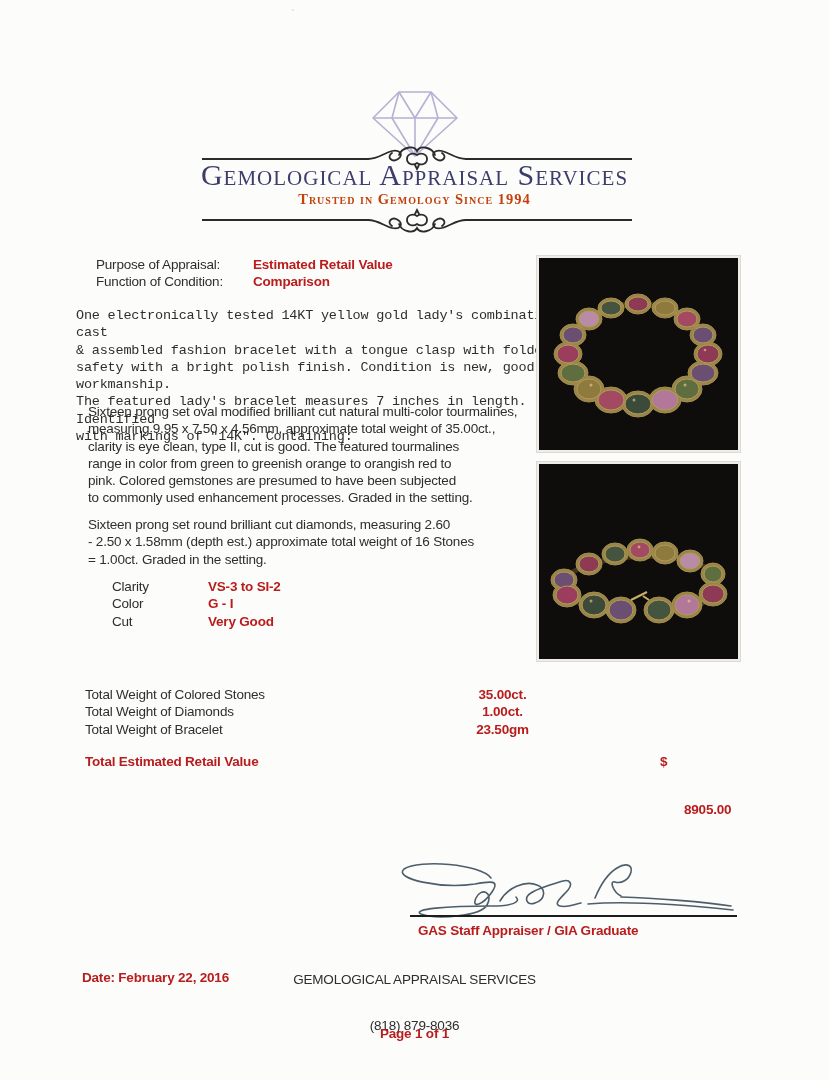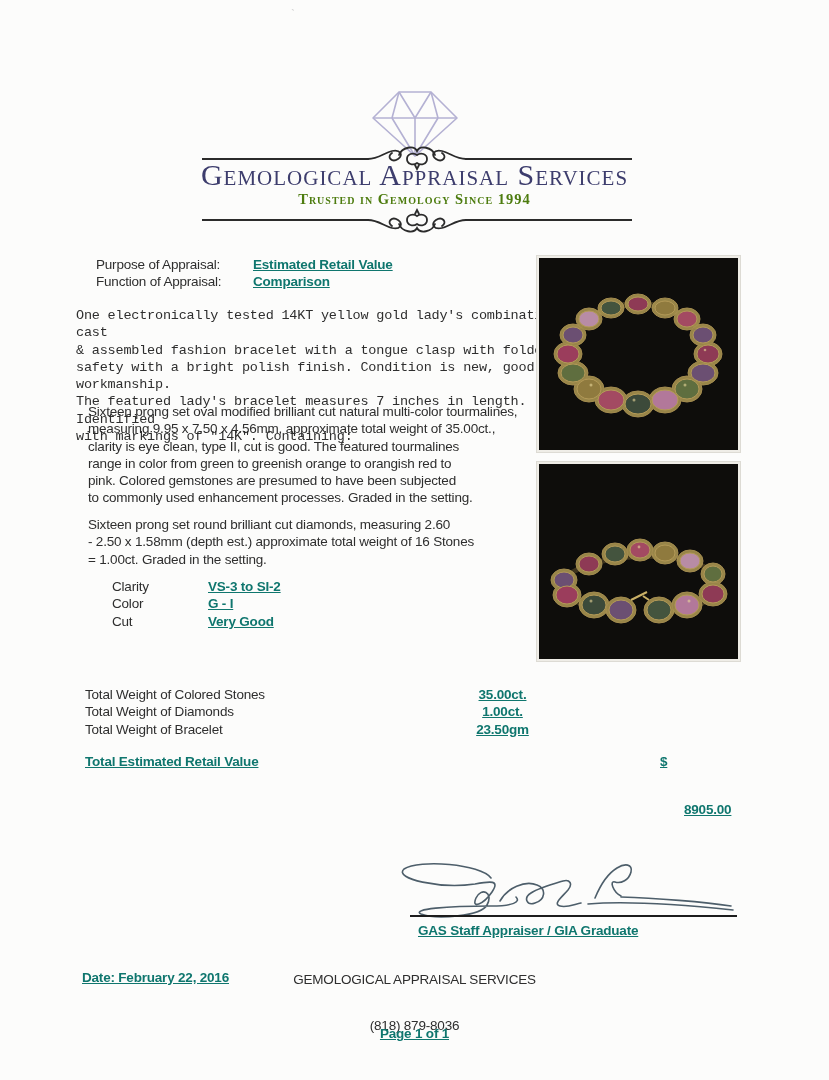--- a/index.html
+++ b/index.html
@@ -5,36 +5,36 @@
   html,body{margin:0;padding:0;}
   body{
     width:829px;height:1080px;position:relative;
     background:#fcfcfb;
     font-family:"Liberation Sans", sans-serif;
     color:#2e2e2e;
     overflow:hidden;
   }
   .abs{position:absolute;}
   .txt{font-size:13.5px;letter-spacing:-0.2px;line-height:17.3px;}
-  .bold{font-weight:bold;color:#0f766e;text-decoration:underline;}
+  .bold{font-weight:bold;color:#b91c1c;}
   .pre{white-space:pre-line;}
   
   .brand-title{
     left:0;right:0;top:158px;text-align:center;
     font-family:"Liberation Serif", serif;
     font-variant:small-caps;
     font-size:30px;letter-spacing:1px;
     color:#3d3d6d;
   }
   .brand-tagline{
     left:0;right:0;top:191px;text-align:center;
     font-family:"Liberation Serif", serif;
     font-variant:small-caps;
     font-size:14.5px;letter-spacing:1px;
-    color:#4d7c0f;font-weight:bold;
+    color:#c2410c;font-weight:bold;
   }
   
   .meta{left:88px;top:256px;}
   .meta .lbl{display:inline-block;width:157px;margin-left:8px;}
   
   .grades{left:112px;top:578px;}
   .grades .lbl{display:inline-block;width:96px;}
   
   .totals{left:85px;top:686px;width:600px;}
   .totals .row{position:relative;height:17.3px;}
@@ -95,21 +95,21 @@
         <path d="M213 22 L215 26 L217 22"></path>
       </g>
     </svg>
   </div>
 
   <div class="abs txt meta">
     <div>
       <span class="lbl">Purpose of Appraisal:</span><span class="bold">Estimated Retail Value</span>
     </div>
     <div>
-      <span class="lbl">Function of Appraisal:</span><span class="bold">Comparison</span>
+      <span class="lbl">Function of Condition:</span><span class="bold">Comparison</span>
     </div>
   </div>
 
   <div class="abs txt pre" style="left:76px;top:307px;width:500px;font-family:Liberation Mono, monospace;">One electronically tested 14KT yellow gold lady's combination cast
 &amp; assembled fashion bracelet with a tongue clasp with foldover
 safety with a bright polish finish. Condition is new, good workmanship.
 The featured lady's bracelet measures 7 inches in length. Identified
 with markings of "14K".  Containing:</div>
   <div class="abs txt pre" style="left:88px;top:403px;width:500px;">Sixteen prong set oval modified brilliant cut natural multi-color tourmalines,
 measuring 9.95 x 7.50 x 4.56mm, approximate total weight of 35.00ct.,

